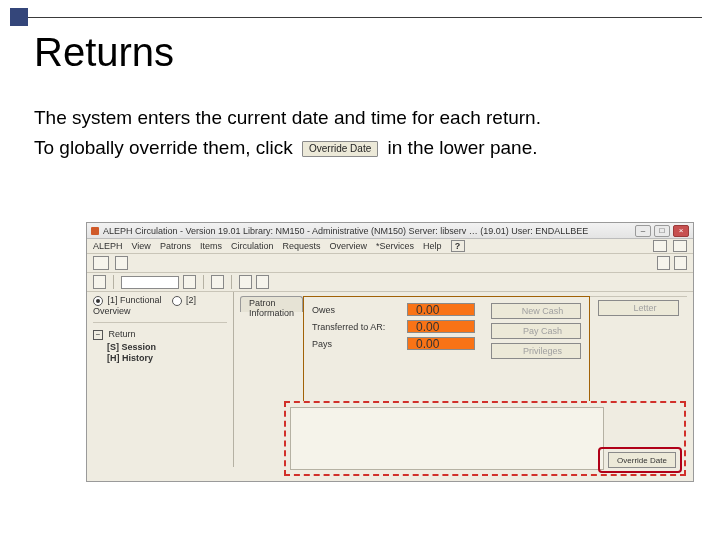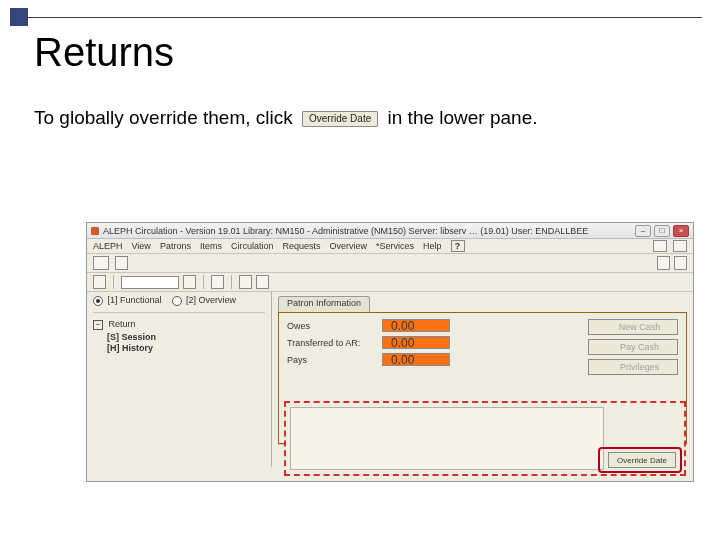--- a/index.html
+++ b/index.html
@@ -186,21 +186,21 @@
   .tree-root .toggle {
     display:inline-block; width:8px; height:8px;
     border:1px solid #555; text-align:center;
     line-height:8px; font-size:8px; margin-right:3px;
   }
   .tree-children { margin-left:14px; margin-top:2px;font-weight:bold; }
   .tree-children div { margin-top:1px; }
   .right-pane {
     flex:1;
     padding: 4px 6px 0 6px;
-    display:flex; flex-direction:column;
+    display:flex; flex-direction:row;
     box-sizing:border-box;
     justify-content:flex-end;
   }
   .tab-strip {
     display:flex; gap:0; height:16px;
   }
   .tab {
     padding: 1px 8px;
     border:1px solid #999;
     border-bottom:none;
@@ -282,20 +282,21 @@
 </head>
 <body>
 
 <div class="slide">
   <div class="corner-square"></div>
   <div class="top-rule"></div>
 
   <div class="title">Returns</div>
 
   <div class="body-text">
+    <p>The system enters the current date and time for each return.</p>
     <p>
       <span>To globally override them, click </span>
       <span class="inline-btn">Override Date</span>
       <span> in the lower pane.</span>
     </p>
   </div>
 
   <div class="app-shot">
 
     <div class="app-titlebar">

